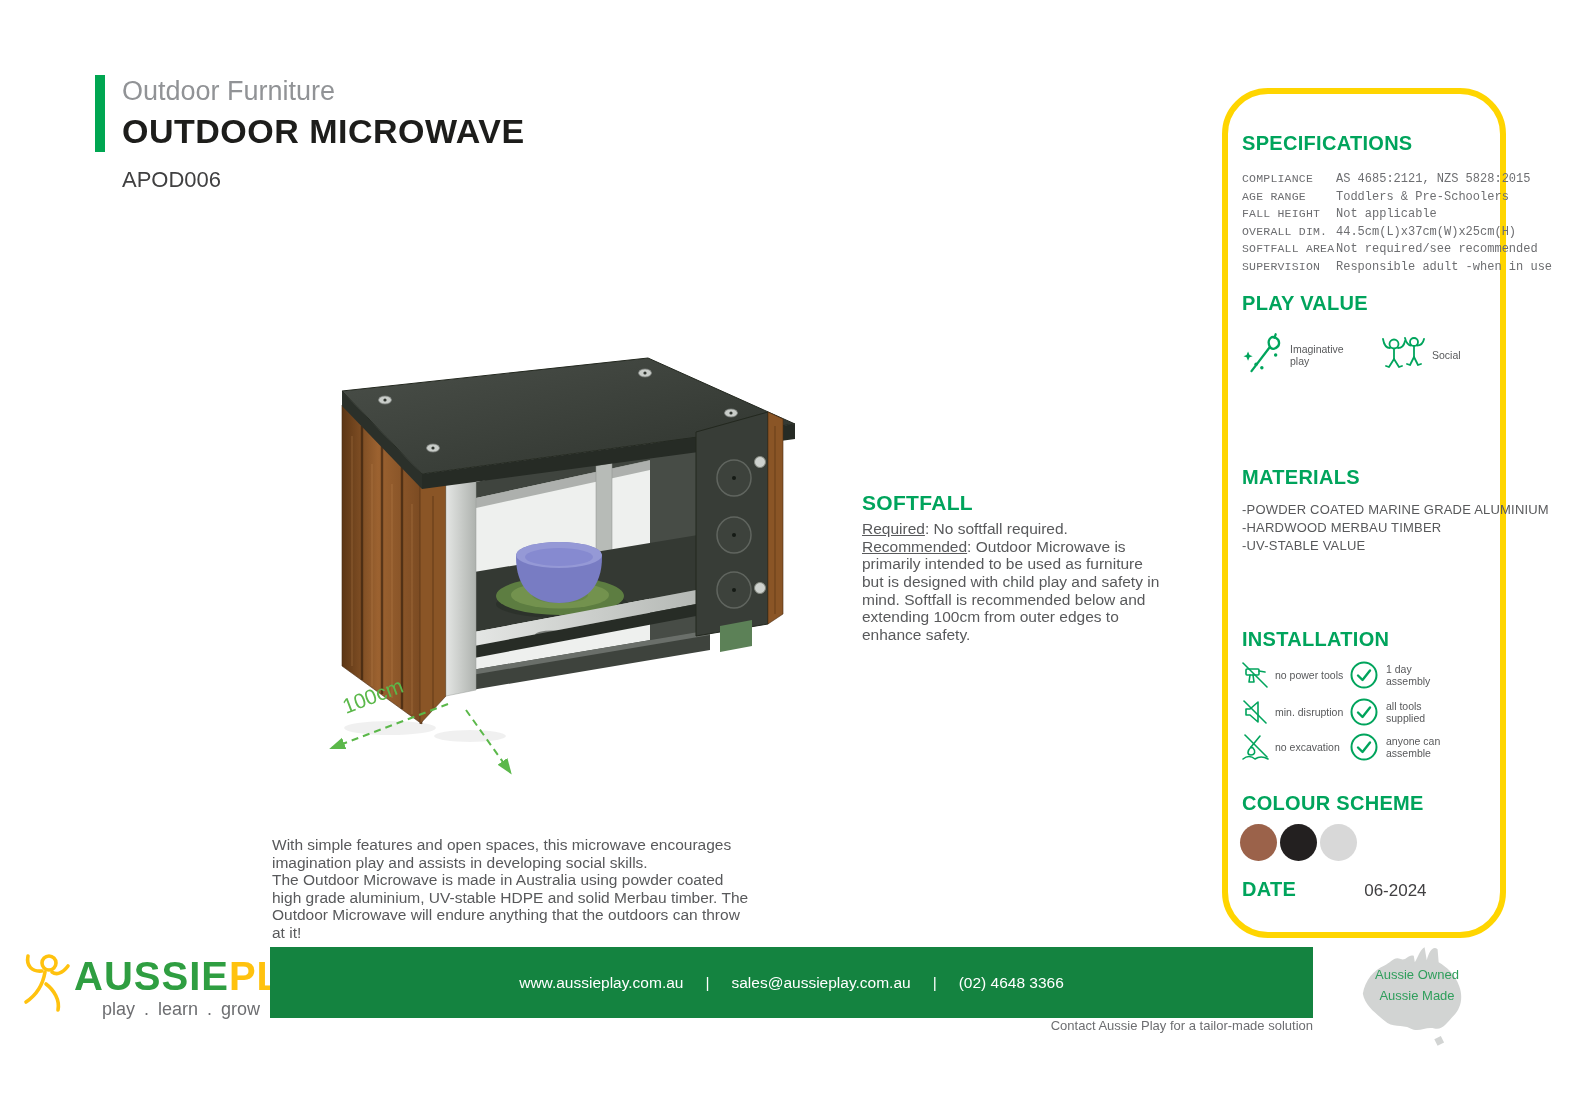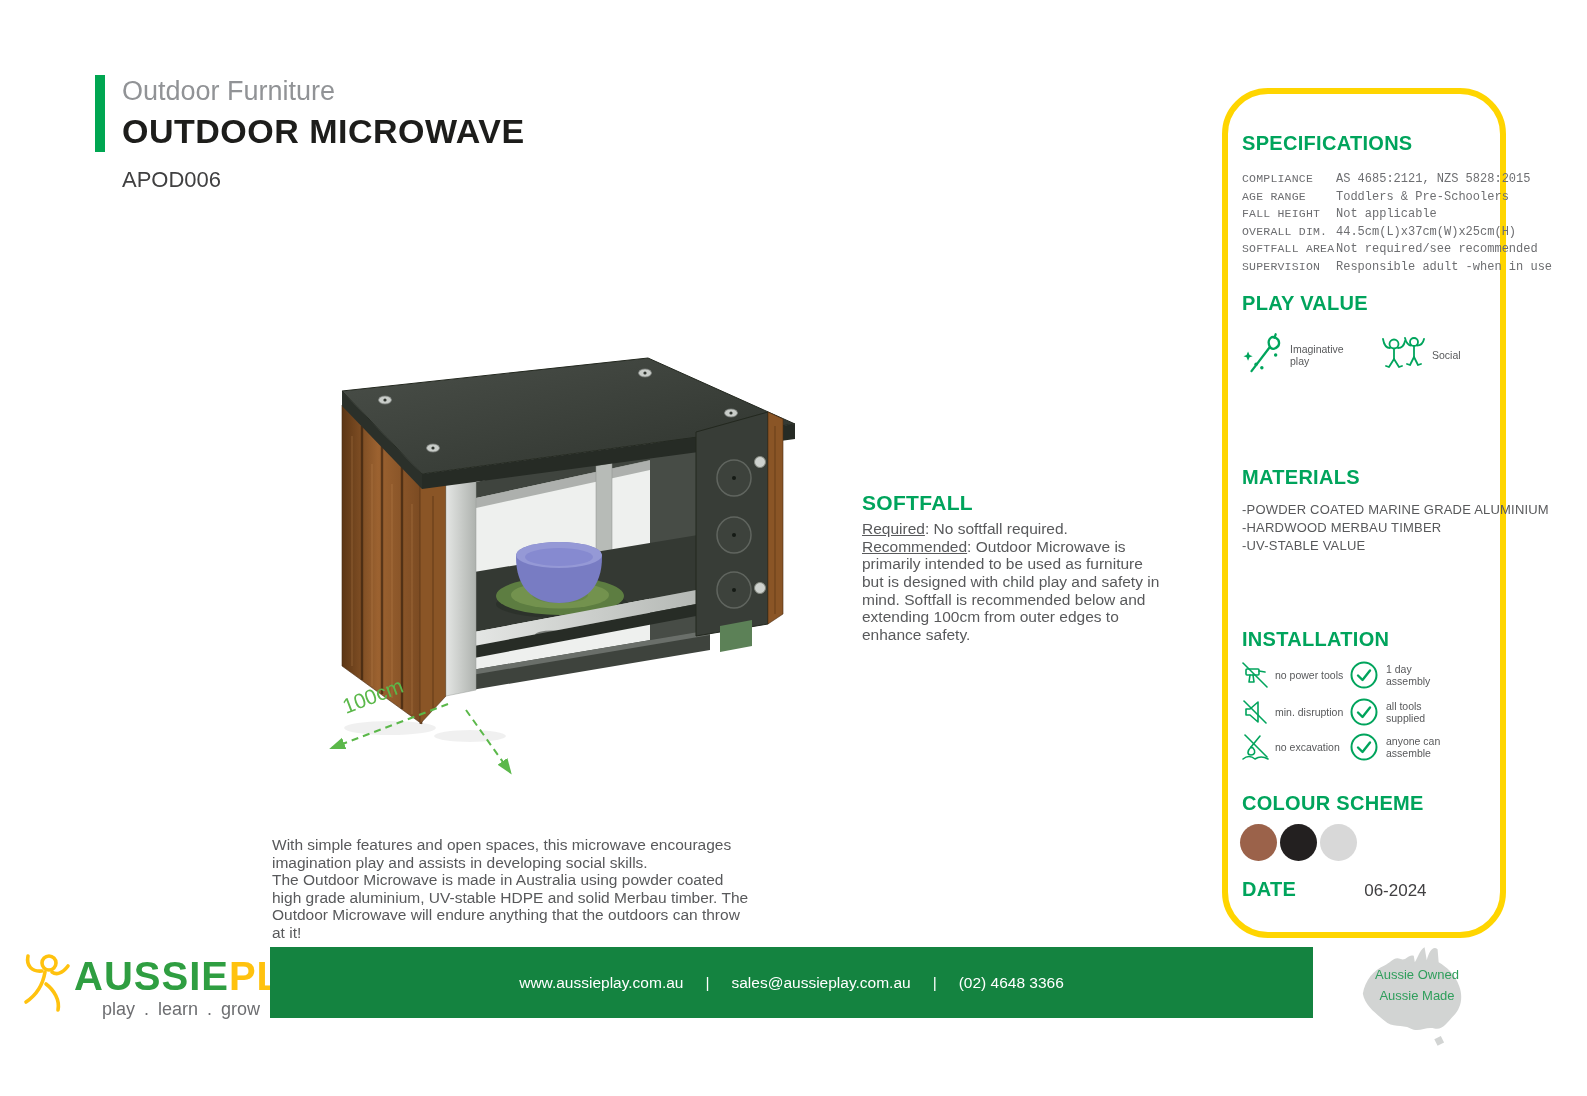--- a/index.html
+++ b/index.html
@@ -358,20 +358,21 @@
   <div class="wordmark"><span class="brand-green">AUSSIE</span><span class="brand-yellow">PLAY</span></div>
   <div class="tagline">play . learn . grow</div>
 
   <div class="footer-bar">
     <span>www.aussieplay.com.au</span>
     <span class="footer-sep">|</span>
     <span>sales@aussieplay.com.au</span>
     <span class="footer-sep">|</span>
     <span>(02) 4648 3366</span>
   </div>
+  <div class="contact-note">Contact Aussie Play for a tailor-made solution</div>
 
   <svg class="badge-map" width="130" height="126" viewBox="0 0 120 110">
     <path d="M10,52 C12,40 20,30 30,26 C36,23 39,17 45,20 C50,22 52,15 57,17 L58,23 C61,18 63,11 67,9 L69,21 C71,13 75,7 79,11 L80,23 C87,27 95,34 99,45 C103,56 100,66 94,72 C88,78 84,86 76,84 C68,82 62,88 54,84 C46,80 37,84 30,77 C22,70 12,63 10,52 Z" fill="#d2d4d3"></path>
     <path d="M76,94 L82,91 L85,97 L79,100 Z" fill="#d2d4d3"></path>
   </svg>
   <div class="badge-text badge-line1">Aussie Owned</div>
   <div class="badge-text badge-line2">Aussie Made</div>
 
 </div>
 

